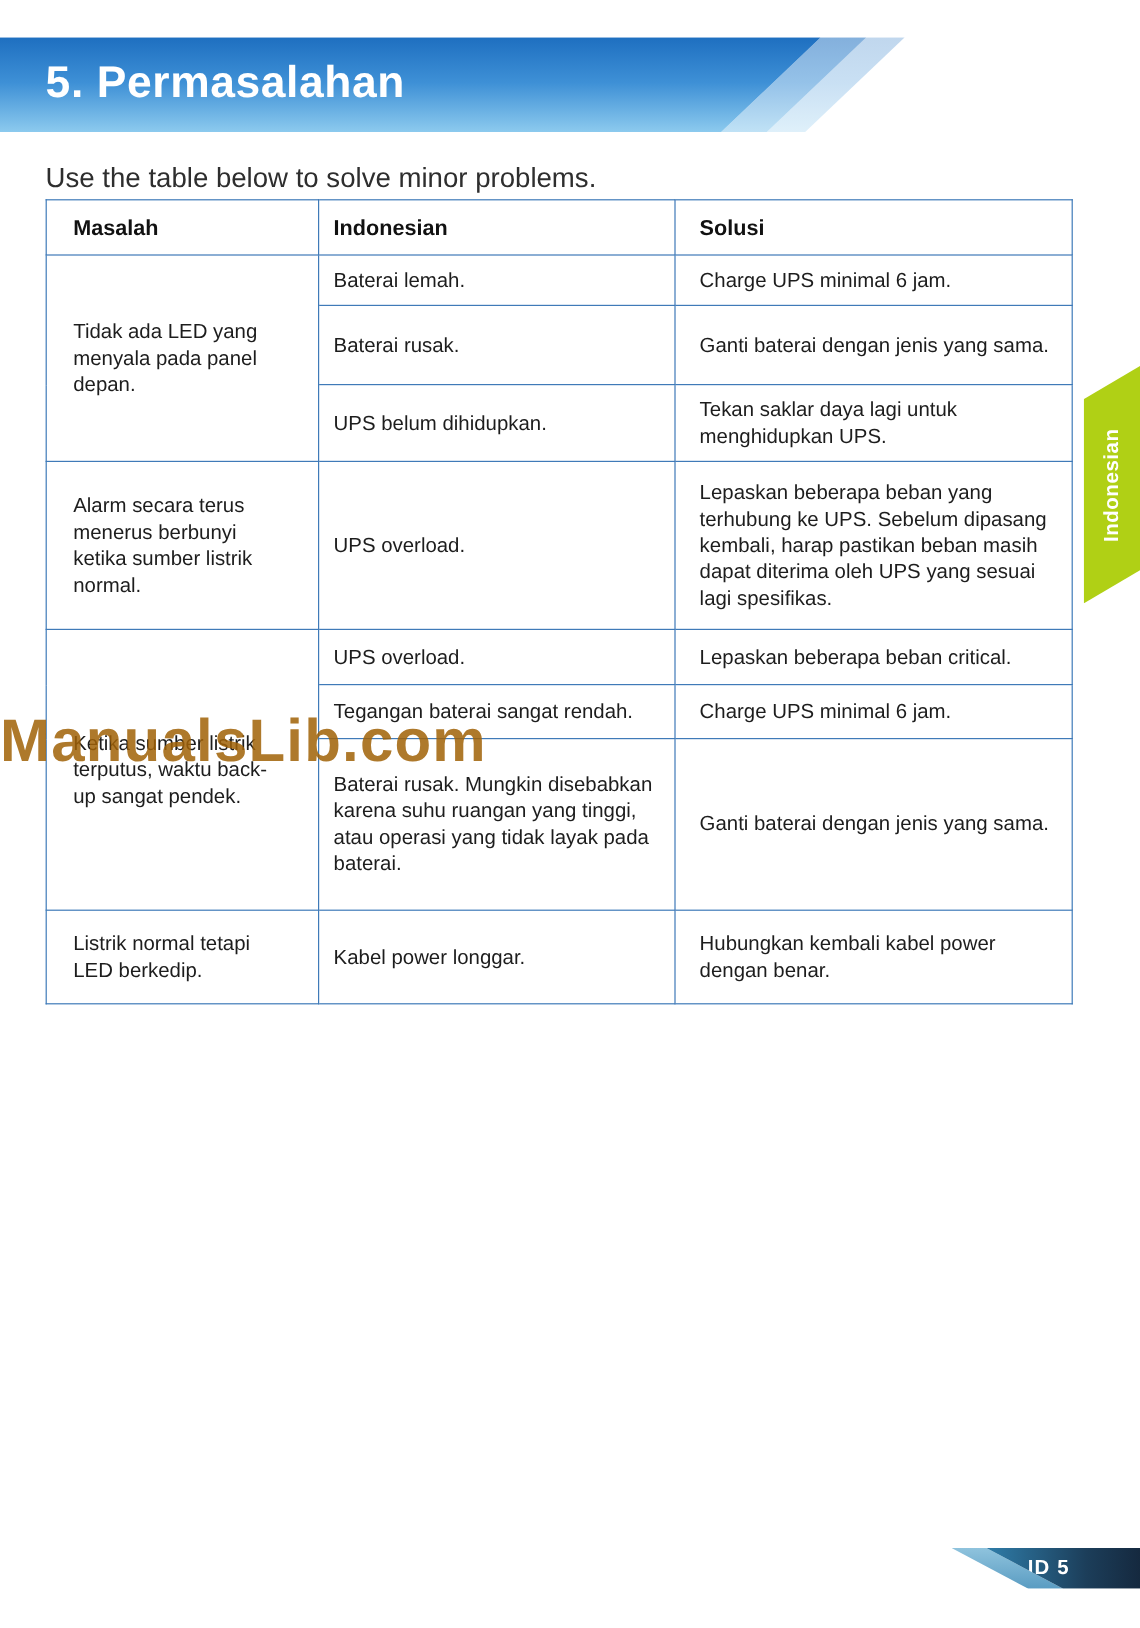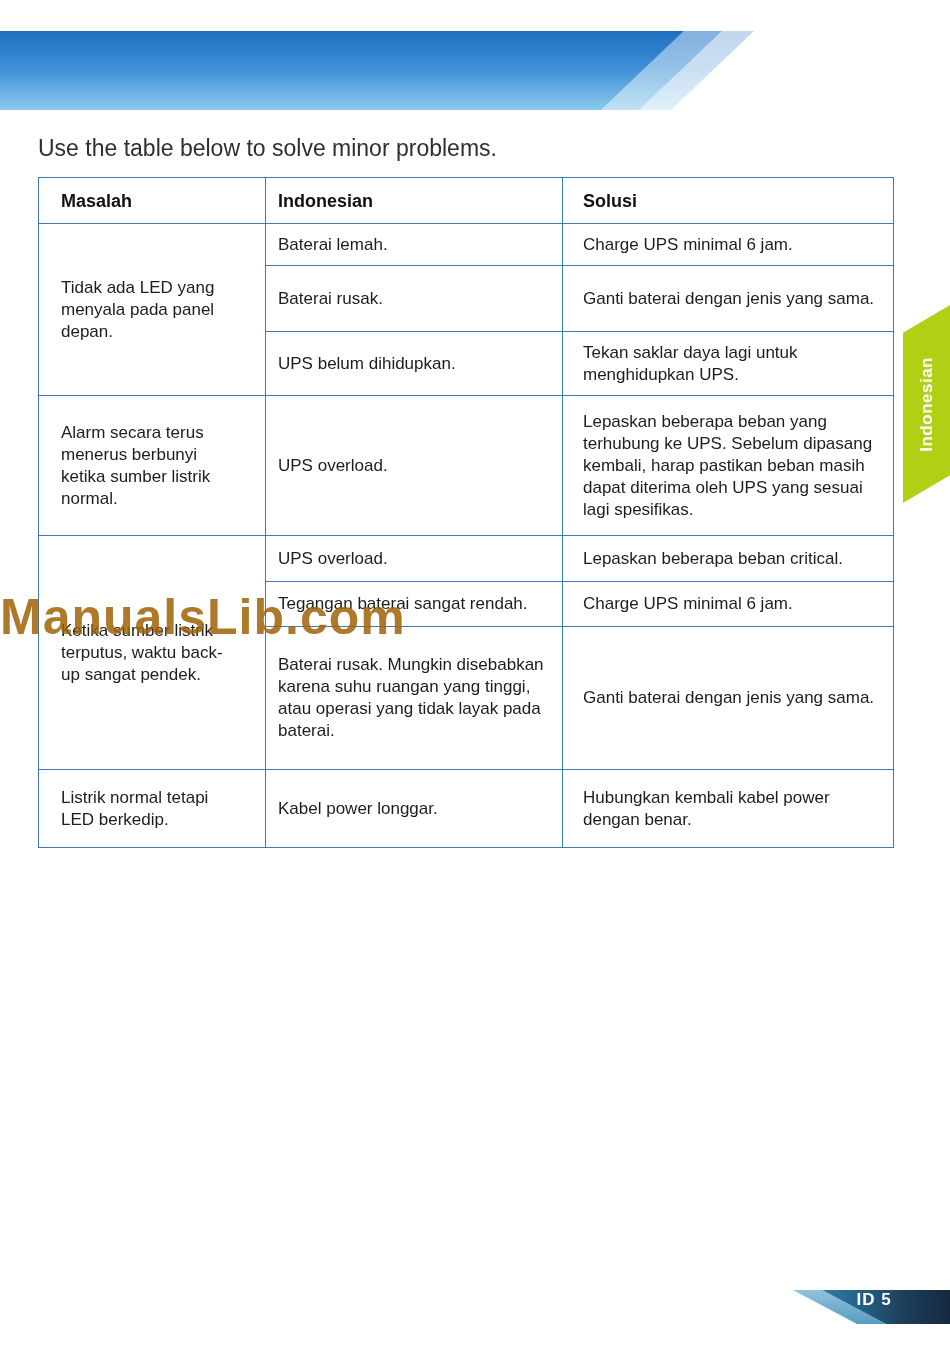--- a/index.html
+++ b/index.html
@@ -12,21 +12,21 @@
   .banner-layer{position:absolute;top:0;left:0;width:770px;height:79px;
     background:linear-gradient(180deg,#1e6fc0 0%,#3e90d6 48%,#8ccaee 100%);}
   .banner-main{clip-path:polygon(0 0,684px 0,601px 100%,0 100%);}
   .banner-s1{clip-path:polygon(684px 0,722px 0,639px 100%,601px 100%);opacity:.55;}
   .banner-s2{clip-path:polygon(722px 0,754px 0,671px 100%,639px 100%);opacity:.28;}
   .title{position:absolute;left:38px;top:50%;transform:translateY(-55%);margin:0;
     color:#ffffff;font-size:37px;font-weight:bold;letter-spacing:.5px;white-space:nowrap;}
   
   .intro{position:absolute;left:38px;top:135px;margin:0;font-size:23px;color:#2e2e2e;}
   
-  table.trouble{position:absolute;left:38px;top:177px;width:855px;
+  table.trouble{position:absolute;left:38px;top:166px;width:855px;
     border-collapse:collapse;table-layout:fixed;}
   .trouble th,.trouble td{
     border:1.4px solid #3f7ab8;vertical-align:middle;text-align:left;
     font-size:17px;line-height:22px;color:#1d1d1d;
     padding-top:5px;padding-bottom:5px;background:transparent;word-wrap:break-word;}
   .trouble th{font-size:18px;font-weight:bold;color:#111111;}
   .c-problem{padding-left:22px;padding-right:28px;}
   .c-cause{padding-left:12px;padding-right:10px;}
   .c-solution{padding-left:20px;padding-right:10px;}
   
@@ -39,31 +39,32 @@
     display:flex;align-items:center;justify-content:center;}
   .lang-tab span{writing-mode:vertical-rl;transform:rotate(180deg);
     color:#ffffff;font-weight:bold;font-size:17px;letter-spacing:.5px;}
   
   .footer-wedge{position:absolute;left:793px;top:1290px;width:93px;height:34px;
     clip-path:polygon(0 0,29px 0,93px 100%,64px 100%);
     background:linear-gradient(180deg,#8fc3dd 0%,#5a9cc2 100%);}
   .footer-band{position:absolute;left:822px;top:1290px;width:128px;height:34px;
     clip-path:polygon(0 0,128px 0,128px 100%,64px 100%);
     background:linear-gradient(90deg,#2f7da9 0%,#1c3e5a 65%,#15293f 100%);
-    display:flex;justify-content:center;}
+    display:flex;align-items:center;justify-content:center;}
   .footer-band span{color:#ffffff;font-weight:bold;font-size:17px;
     letter-spacing:1px;margin-right:24px;}
 </style>
 </head>
 <body>
 
 <div class="banner">
   <div class="banner-layer banner-main"></div>
   <div class="banner-layer banner-s1"></div>
   <div class="banner-layer banner-s2"></div>
+  <h1 class="title">5. Permasalahan</h1>
 </div>
 
 <p class="intro">Use the table below to solve minor problems.</p>
 
 <table class="trouble">
     <colgroup>
       <col style="width: 227px;">
       <col style="width: 297px;">
       <col style="width: 331px;">
     </colgroup>

